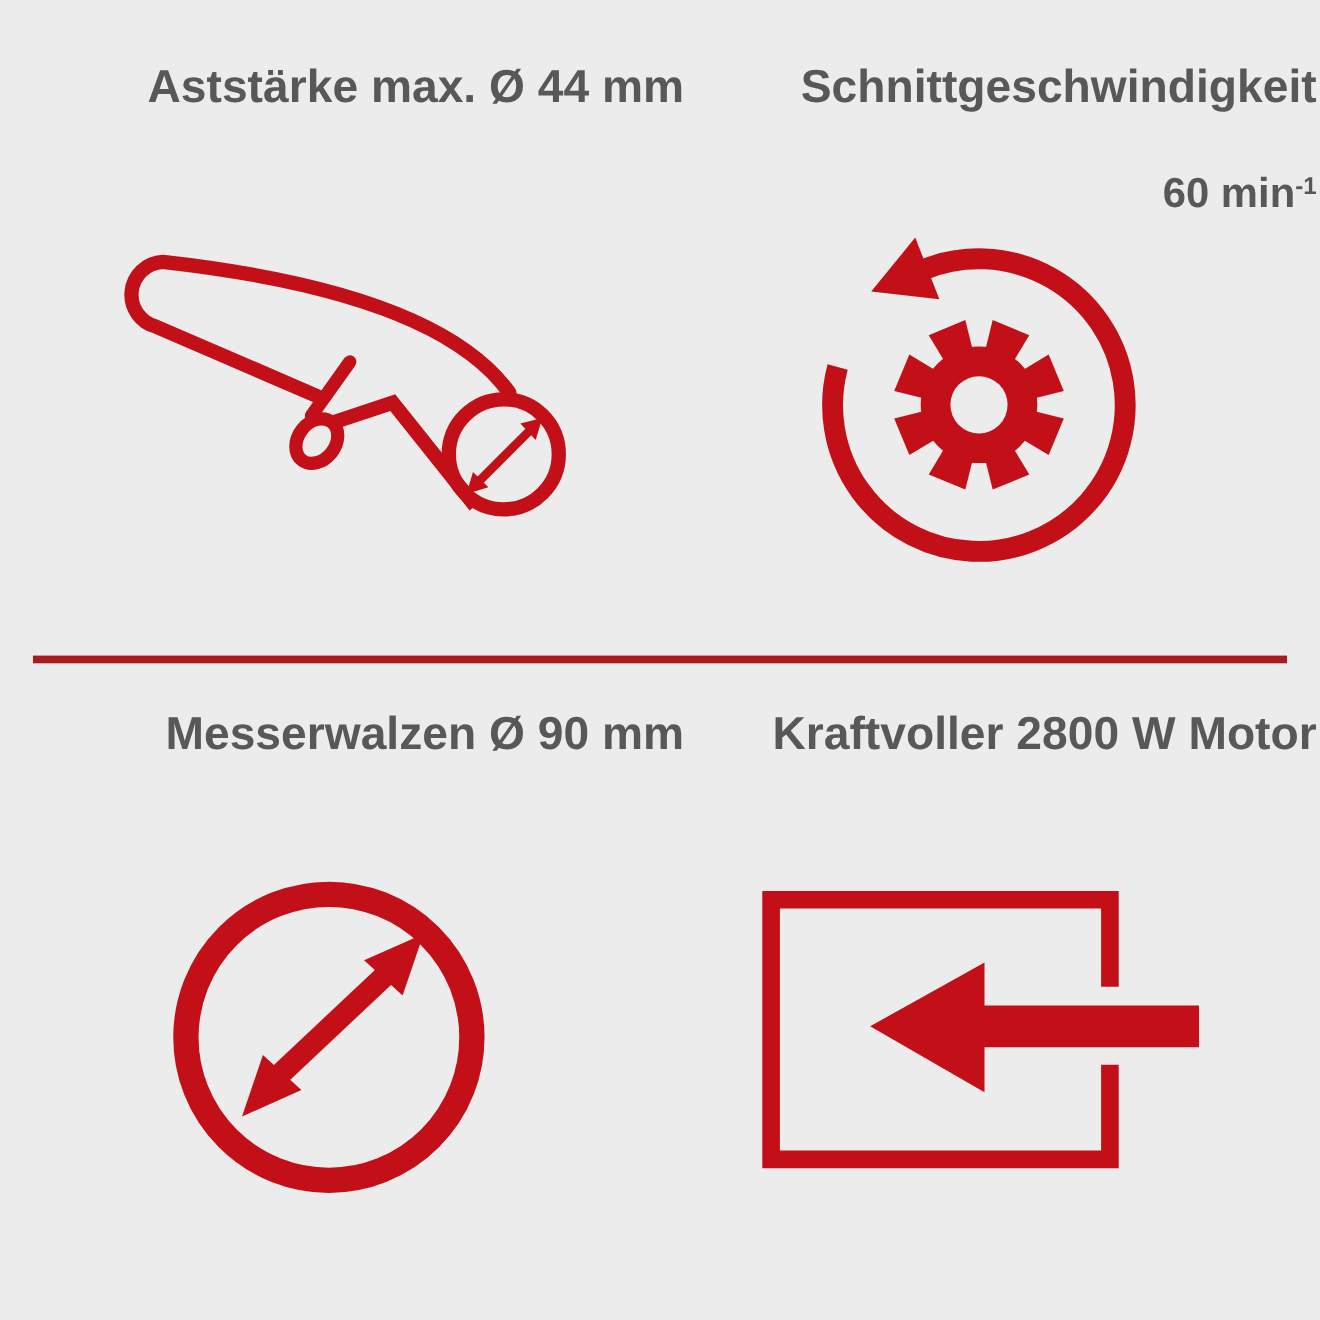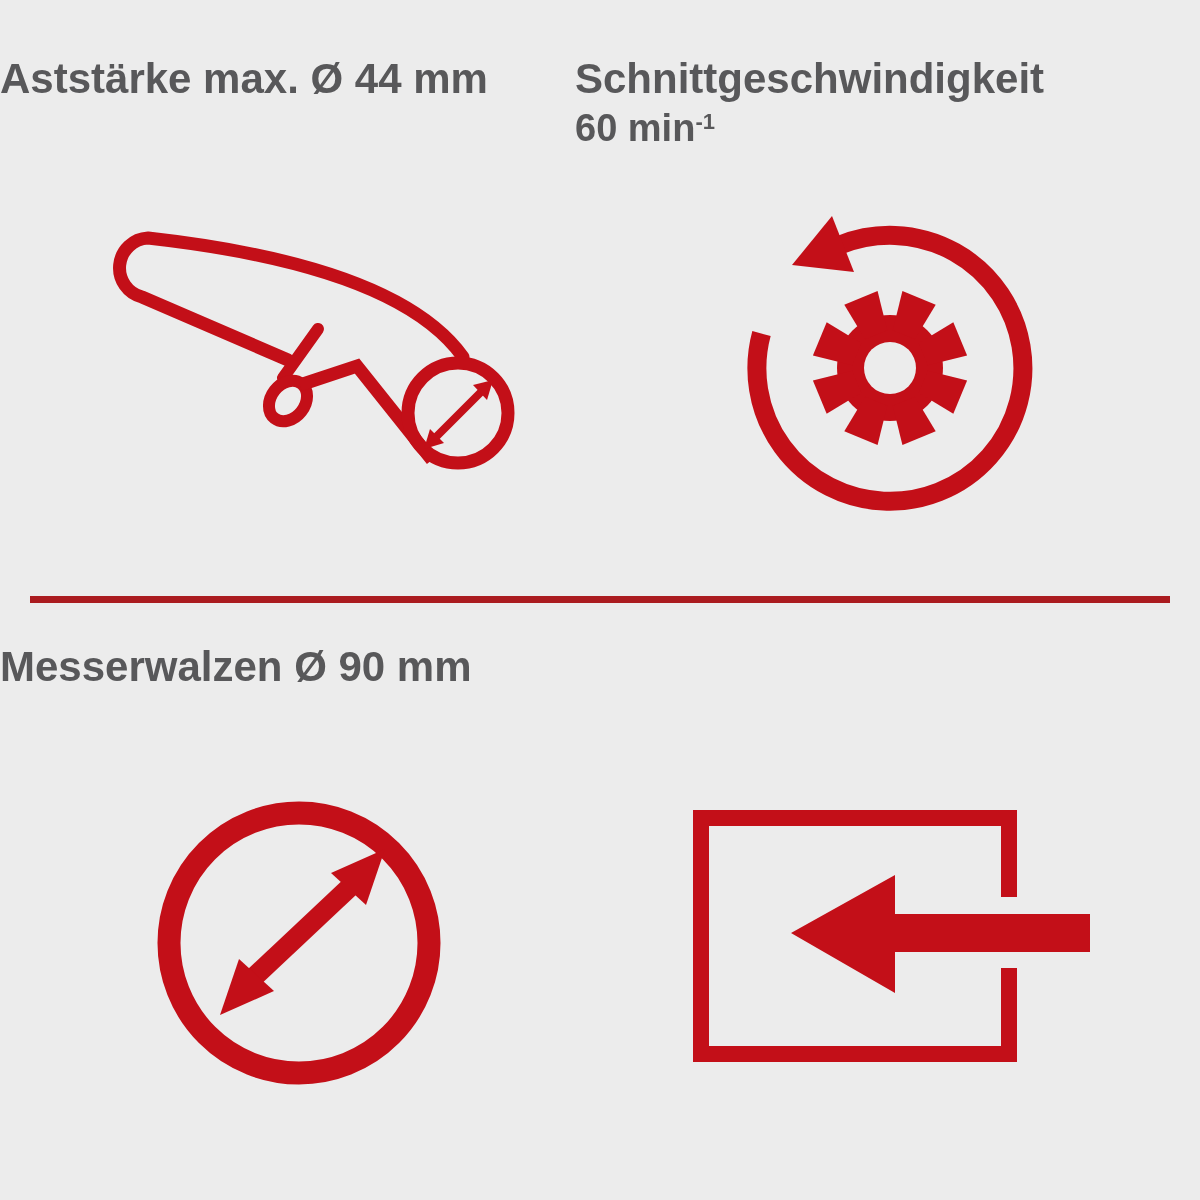--- a/index.html
+++ b/index.html
@@ -15,25 +15,25 @@
     font-family:"Liberation Sans", sans-serif;
     overflow:hidden;
   }
   #root{position:relative;width:1200px;height:1200px;background:var(--bg);}
   .title{
     position:absolute;
     font-weight:bold;
     font-size:42px;
     line-height:47px;
     color:var(--text);
-    text-align:left;
+    text-align:right;
     white-space:nowrap;
   }
   .title .line{display:block;}
-  .title .line2{display:block;font-size:38px;line-height:40px;}
+  .title .line2{display:block;font-size:38px;line-height:40px;margin-top:47px;}
   .title sup{
     font-size:22px;
     vertical-align:12px;
     letter-spacing:0;
   }
   .col-left{left:0;width:622px;}
   .col-right{left:575px;width:622px;}
   .row1{top:55px;}
   .row2{top:643px;}
   .divider{
@@ -86,20 +86,21 @@
         <polygon points="878,332 872,292 908,292 902,332" transform="rotate(337.5 890 368)"></polygon>
       </g>
       <circle class="fillbg" cx="890" cy="368" r="26"></circle>
     </g>
   </svg>
 
   <div class="divider"></div>
 
   <div class="title col-left row2">Messerwalzen Ø 90 mm</div>
 
+  <div class="title col-right row2">Kraftvoller 2800 W Motor</div>
 
   <svg style="left:145px;top:785px;" width="320" height="320" viewBox="145 785 320 320">
     <circle class="stroke" stroke-width="23" cx="299" cy="943" r="130"></circle>
     <path class="stroke" stroke-width="20" d="M 252,979 L 352,885"></path>
     <polygon class="fillred" points="385,849 366,905 331,873"></polygon>
     <polygon class="fillred" points="220,1015 274,991 239,959"></polygon>
   </svg>
 
   <svg style="left:675px;top:785px;" width="440" height="300" viewBox="675 785 440 300">
     <path class="stroke" stroke-width="16" stroke-linejoin="miter" d="M 1009,897 L 1009,818 L 701,818 L 701,1054 L 1009,1054 L 1009,968"></path>

